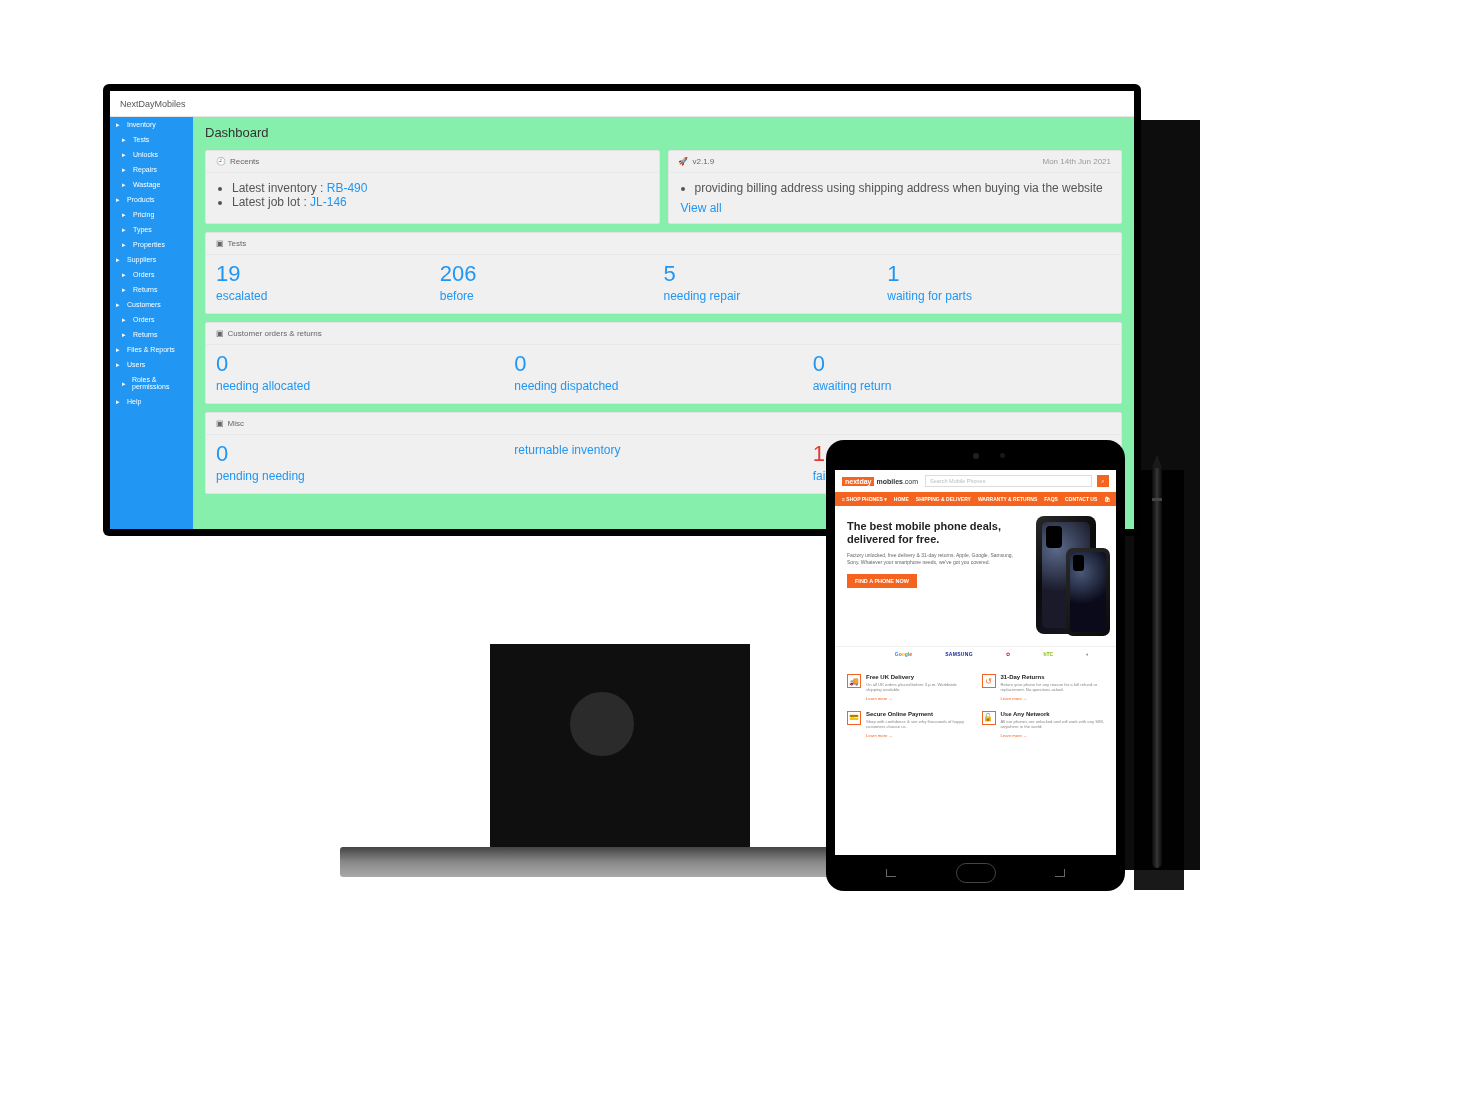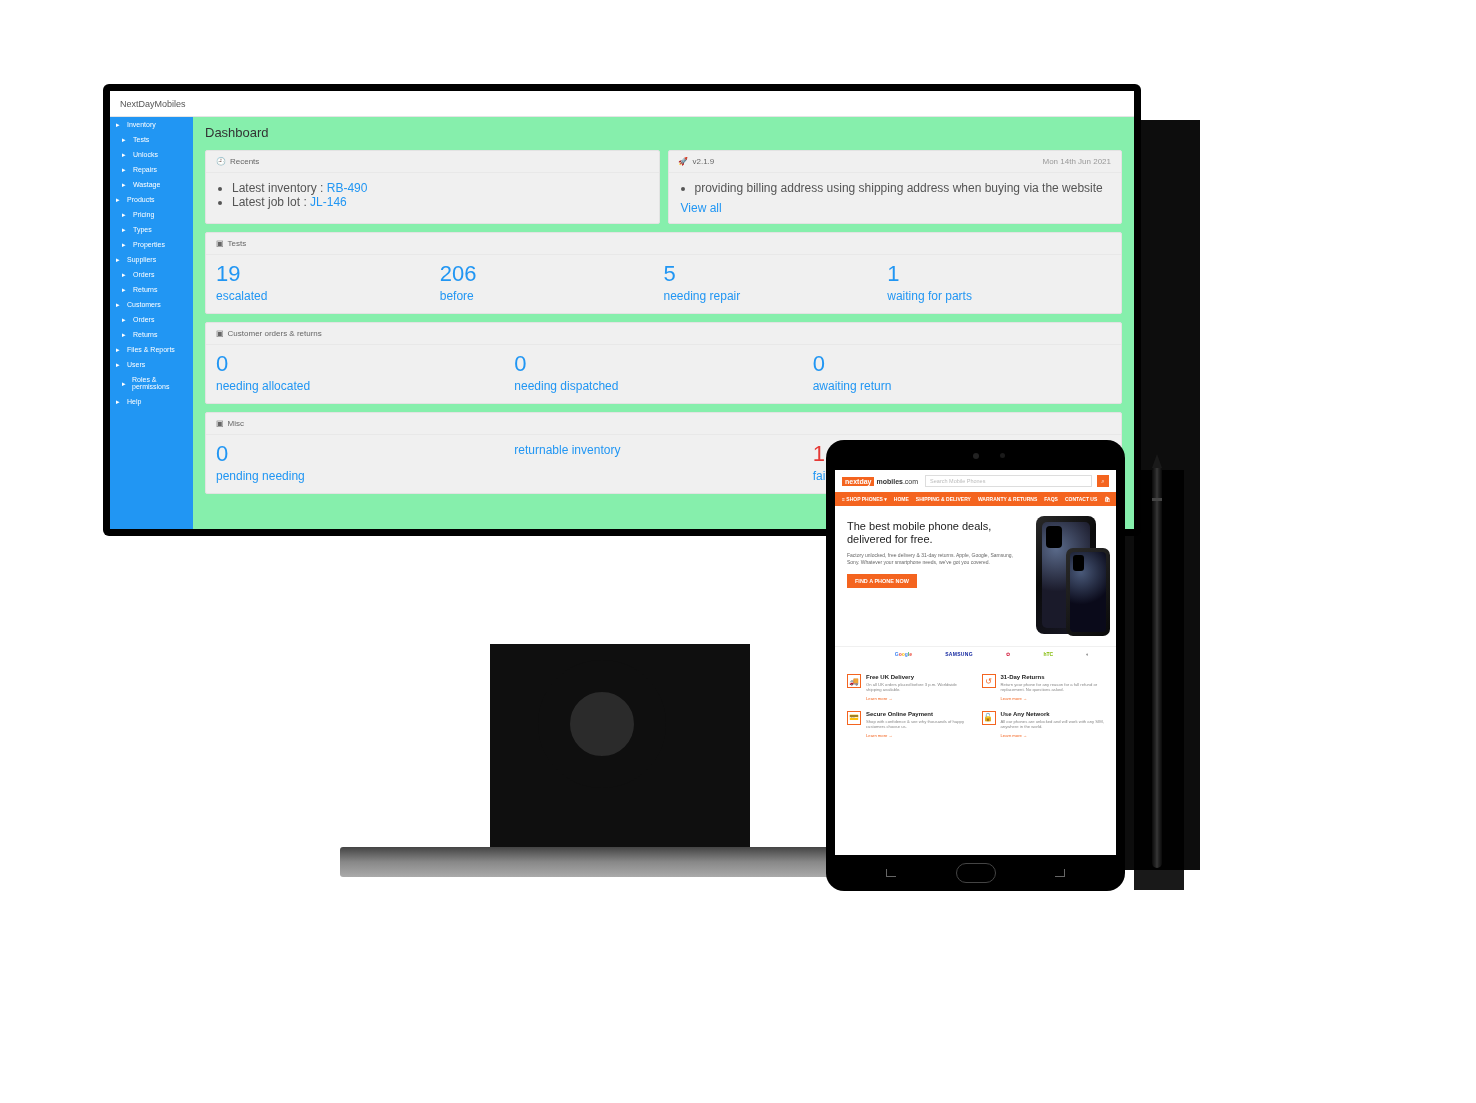--- a/index.html
+++ b/index.html
@@ -52,21 +52,21 @@
 .t-logo-a{background:#f4641f;color:#fff;padding:1px 3px;font-size:7px;font-weight:bold}
 .t-logo-b{color:#333;font-size:7px;padding:1px 2px}
 .t-search{flex:1;border:1px solid #ddd;height:12px;display:flex;align-items:center;padding:0 4px;color:#bbb;font-size:5.5px}
 .t-search-btn{width:12px;height:12px;background:#f4641f;display:flex;align-items:center;justify-content:center;color:#fff}
 .t-nav{background:#f4641f;color:#fff;display:flex;align-items:center;padding:4px 7px;gap:7px;font-size:5px;font-weight:bold}
 .t-nav span{white-space:nowrap}
 .t-cart{margin-left:auto}
 
 .t-hero{display:flex;padding:14px 12px 6px;gap:8px}
 .t-hero-txt{flex:1}
-.t-hero-title{font-size:11px;font-weight:normal;color:#222;line-height:1.2;margin-bottom:6px}
+.t-hero-title{font-size:11px;font-weight:bold;color:#222;line-height:1.2;margin-bottom:6px}
 .t-hero-sub{font-size:5px;color:#666;line-height:1.4;margin-bottom:8px}
 .t-cta{display:inline-block;background:#f4641f;color:#fff;padding:4px 8px;font-size:5.5px;font-weight:bold}
 .t-hero-img{width:80px;height:120px;position:relative}
 .phone-a{position:absolute;right:8px;top:-4px;width:60px;height:118px;background:linear-gradient(135deg,#2a2a2a,#0a0a0a 40%,#1a1a2a);border-radius:8px}
 .phone-a::before{content:"";position:absolute;left:6px;top:6px;right:6px;bottom:6px;background:radial-gradient(circle at 30% 25%,#5a6a8a,#1a1a2a 50%);border-radius:5px}
 .phone-a::after{content:"";position:absolute;left:10px;top:10px;width:16px;height:22px;background:#000;border-radius:4px}
 .phone-b{position:absolute;right:-6px;top:28px;width:44px;height:88px;background:linear-gradient(135deg,#2a2a2a,#0a0a0a);border-radius:7px}
 .phone-b::before{content:"";position:absolute;left:4px;top:4px;right:4px;bottom:4px;background:radial-gradient(circle at 30% 25%,#4a5a7a,#0a0a1a 50%);border-radius:4px}
 .phone-b::after{content:"";position:absolute;left:7px;top:7px;width:11px;height:16px;background:#000;border-radius:3px}
 

